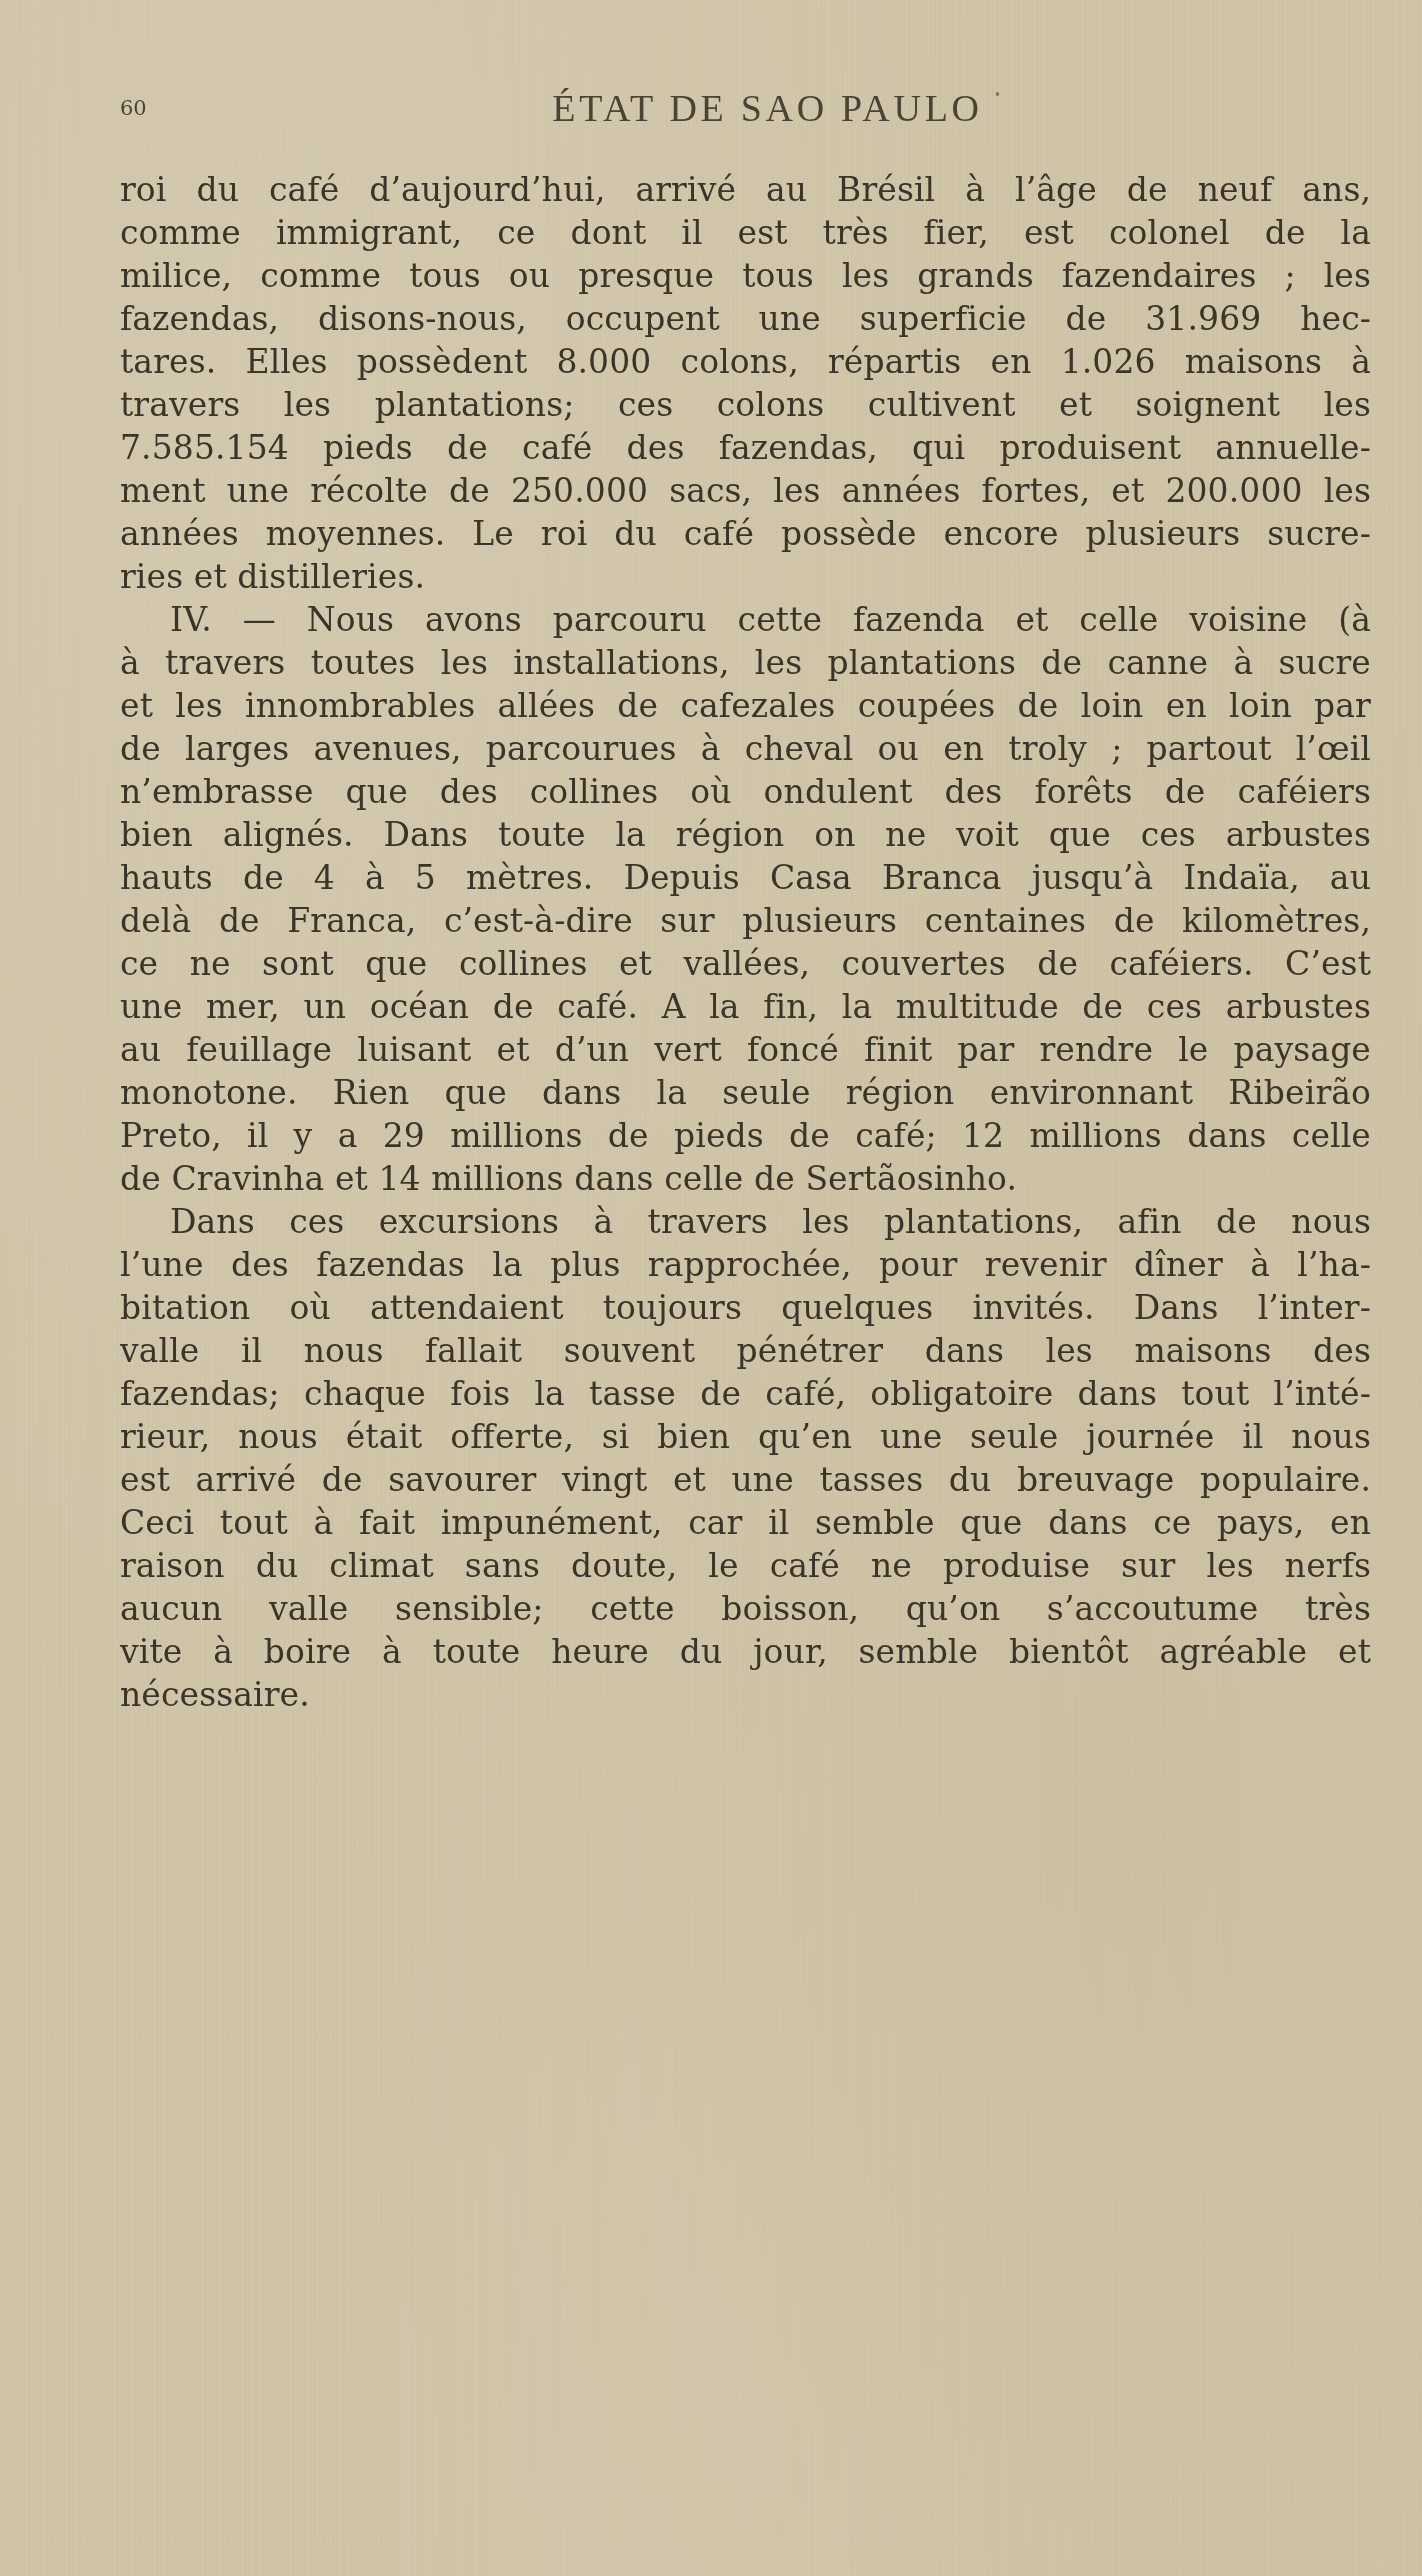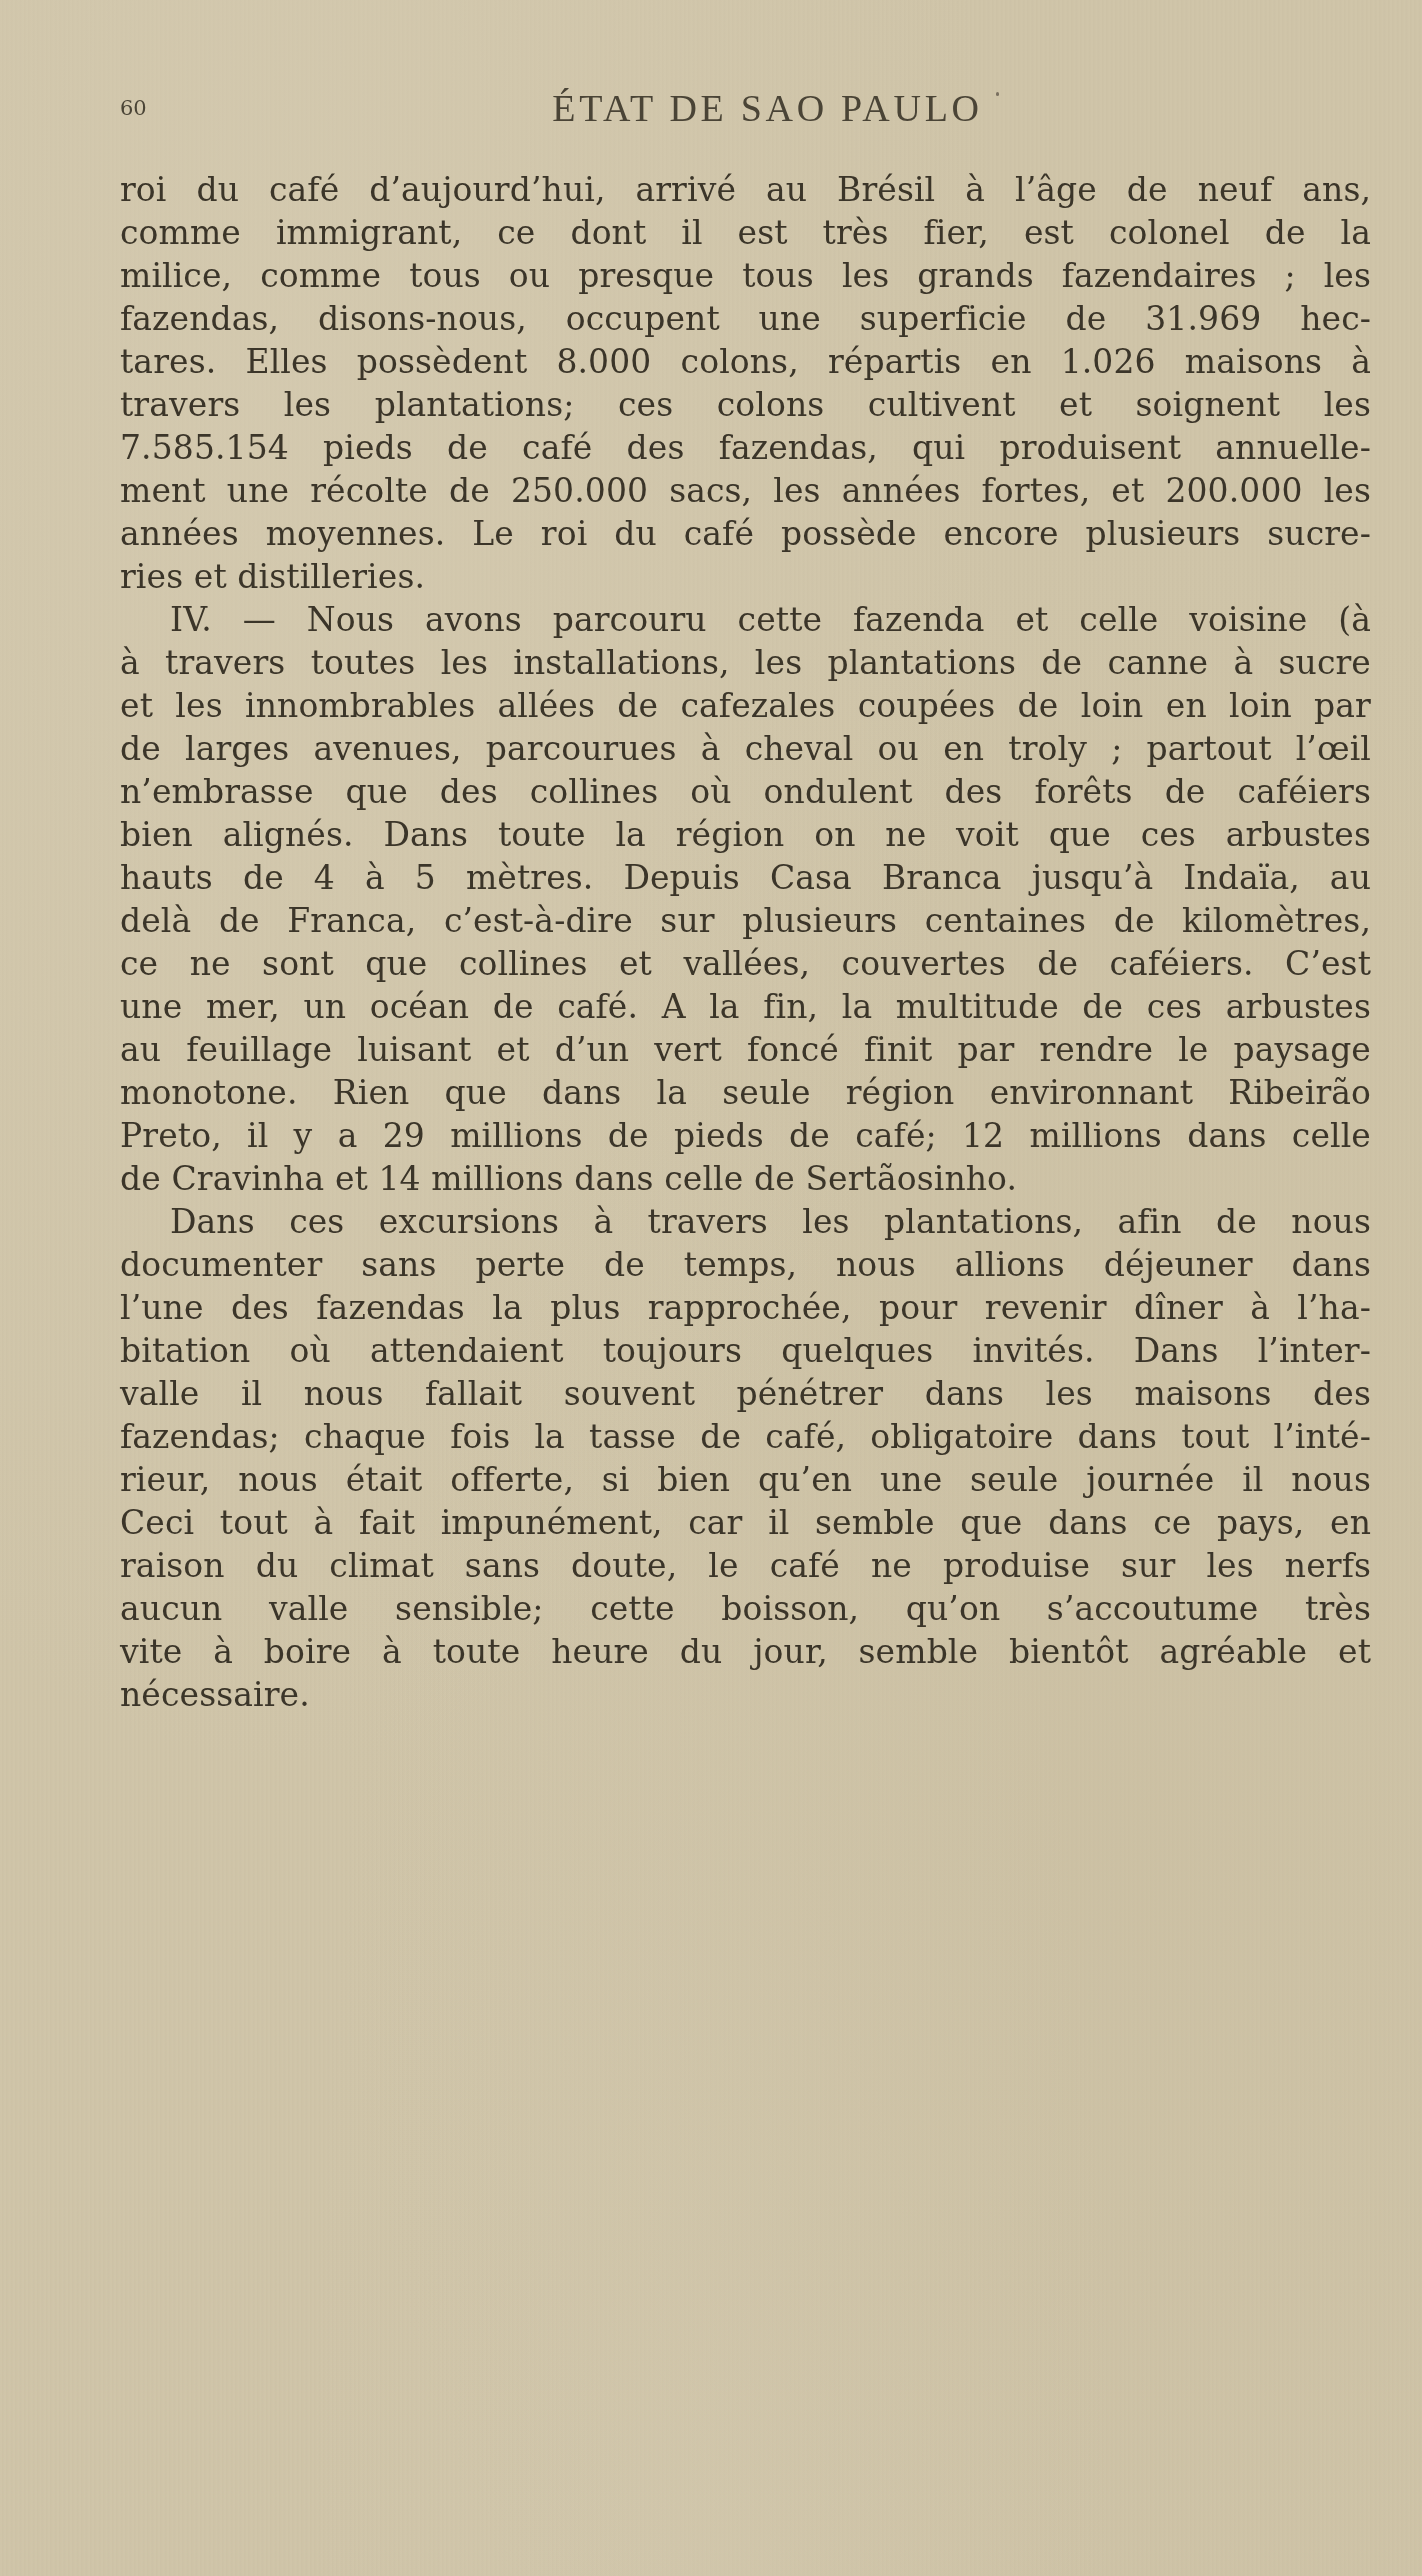--- a/index.html
+++ b/index.html
@@ -133,26 +133,26 @@
       <span class="line">ce ne sont que collines et vallées, couvertes de caféiers. C’est</span>
       <span class="line">une mer, un océan de café. A la fin, la multitude de ces arbustes</span>
       <span class="line">au feuillage luisant et d’un vert foncé finit par rendre le paysage</span>
       <span class="line">monotone. Rien que dans la seule région environnant Ribeirão</span>
       <span class="line">Preto, il y a 29 millions de pieds de café; 12 millions dans celle</span>
       <span class="line last">de Cravinha et 14 millions dans celle de Sertãosinho.</span>
     </div>
 
     <div class="paragraph">
       <span class="line indent">Dans ces excursions à travers les plantations, afin de nous</span>
-      <span class="line">documenter sans perte de temps, nous allions déjeuner dans</span>
       <span class="line">l’une des fazendas la plus rapprochée, pour revenir dîner à l’ha-</span>
       <span class="line">bitation où attendaient toujours quelques invités. Dans l’inter-</span>
       <span class="line">valle il nous fallait souvent pénétrer dans les maisons des</span>
       <span class="line">fazendas; chaque fois la tasse de café, obligatoire dans tout l’inté-</span>
       <span class="line">rieur, nous était offerte, si bien qu’en une seule journée il nous</span>
+      <span class="line">est arrivé de savourer vingt et une tasses du breuvage populaire.</span>
       <span class="line">Ceci tout à fait impunément, car il semble que dans ce pays, en</span>
       <span class="line">raison du climat sans doute, le café ne produise sur les nerfs</span>
       <span class="line">aucun valle sensible; cette boisson, qu’on s’accoutume très</span>
       <span class="line">vite à boire à toute heure du jour, semble bientôt agréable et</span>
       <span class="line last">nécessaire.</span>
     </div>
 
   </div>
 </div>
 

